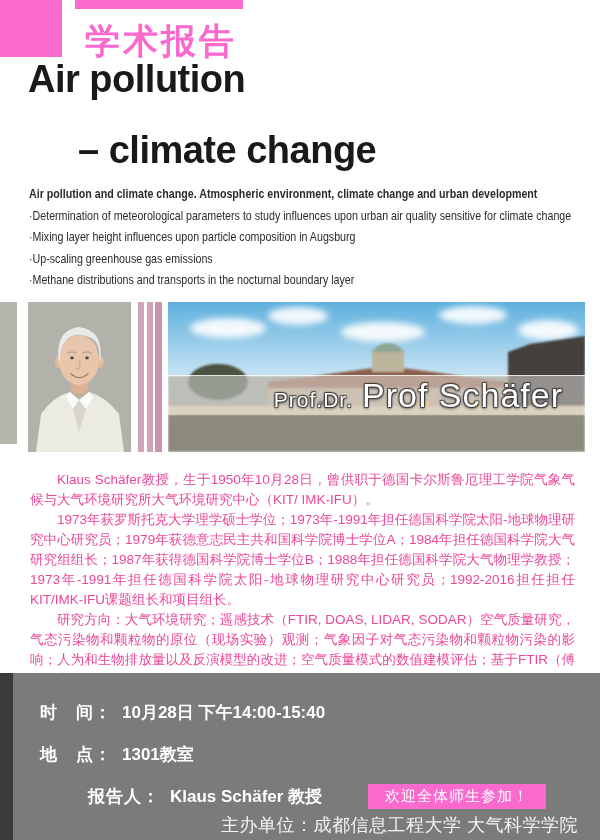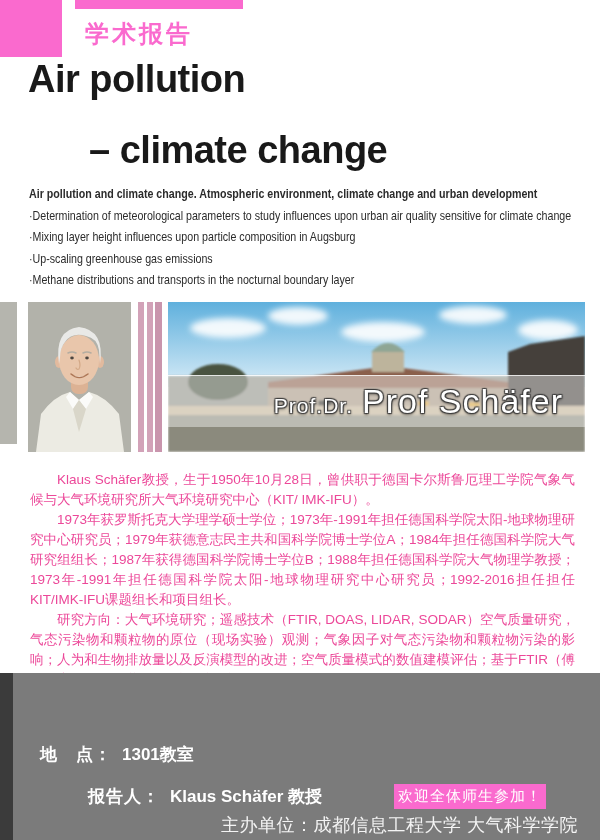--- a/index.html
+++ b/index.html
@@ -6,44 +6,44 @@
   .page{
     position:relative;width:600px;height:840px;margin:0 auto;
     background:#ffffff;overflow:hidden;
     font-family:"Liberation Sans","DejaVu Sans",sans-serif;
   }
   
   .pink-square{position:absolute;left:0;top:0;width:62px;height:57px;background:var(--accent-pink,#fa6ace);}
   .top-bar{position:absolute;left:75px;top:0;width:168px;height:9px;background:var(--accent-pink,#fa6ace);}
   .badge-label{
     position:absolute;left:85px;top:18px;
-    font-size:24px;font-weight:bold;letter-spacing:3px;
+    font-size:35px;font-weight:bold;letter-spacing:3px;
     color:var(--accent-pink,#fa6ace);
   }
   
   .title1{position:absolute;left:28px;top:58px;font-size:38px;font-weight:bold;color:#191919;letter-spacing:-0.5px;}
-  .title2{position:absolute;left:89px;top:129px;font-size:38px;font-weight:bold;color:#191919;letter-spacing:-0.5px;}
+  .title2{position:absolute;left:78px;top:129px;font-size:38px;font-weight:bold;color:#191919;letter-spacing:-0.5px;}
   
   .abstract{
     position:absolute;left:29px;top:183px;width:665px;
     transform:scaleX(0.82);transform-origin:0 0;
     font-size:13px;line-height:21.5px;color:#2b2b2b;
   }
   .abstract-heading{font-weight:bold;white-space:nowrap;}
   
   .photo-band{position:absolute;left:0;top:302px;width:600px;height:150px;}
   .left-strip{position:absolute;left:0;top:0;width:17px;height:142px;background:#b5b5ae;}
   .portrait{position:absolute;left:28px;top:0;width:103px;height:150px;}
   .stripe{position:absolute;top:0;height:150px;background:#d2a2b8;}
   .stripe.s1{left:138px;width:6px;}
   .stripe.s2{left:147px;width:6px;}
   .stripe.s3{left:155px;width:7px;background:#c995ad;}
   .campus{position:absolute;left:168px;top:0;width:417px;height:150px;overflow:hidden;}
   .name-overlay{
-    position:absolute;left:168px;top:73px;width:417px;height:52px;
+    position:absolute;left:168px;top:73px;width:417px;height:40px;
     background:rgba(255,255,255,0.42);
     border-top:1px solid rgba(255,255,255,0.75);
     display:flex;align-items:baseline;justify-content:flex-end;
     padding:0;box-sizing:border-box;
   }
   .name-overlay .inner{
     display:flex;align-items:baseline;margin:auto 22px auto 0;
     color:#ffffff;
     text-shadow:-1px -1px 1px rgba(55,55,55,.85),1px -1px 1px rgba(55,55,55,.85),
                 -1px 1px 1px rgba(55,55,55,.85),1px 1px 1px rgba(55,55,55,.85),
@@ -60,21 +60,21 @@
   
   .footer{position:absolute;left:0;top:673px;width:600px;height:167px;background:var(--footer-gray,#7b7b7b);}
   .footer-dark-strip{position:absolute;left:0;top:0;width:13px;height:167px;background:#3b3b3b;}
   .info-row{position:absolute;left:40px;display:flex;align-items:baseline;color:#ffffff;font-weight:bold;}
   .info-row .label{font-size:17px;letter-spacing:1px;}
   .info-row .value{font-size:17px;margin-left:10px;}
   .row1{top:28px;} .row2{top:70px;align-items:center;} .row3{top:112px;margin-left:48px;}
   .welcome-badge{
     position:absolute;right:54px;top:111px;
     background:var(--accent-pink,#fa6ace);color:#ffffff;
-    font-size:15px;padding:3px 4px;letter-spacing:1px;
+    font-size:15px;padding:3px 17px;letter-spacing:1px;
   }
   .host-line{position:absolute;right:22px;top:140px;color:#f4f4f4;font-size:18px;letter-spacing:0.5px;}
 </style>
 </head>
 <body>
 
 <div class="page">
 
   <div class="pink-square"></div>
   <div class="top-bar"></div>
@@ -170,20 +170,24 @@
 
   <div class="bio">
     <p>Klaus Schäfer教授，生于1950年10月28日，曾供职于德国卡尔斯鲁厄理工学院气象气候与大气环境研究所大气环境研究中心（KIT/ IMK-IFU）。</p>
     <p>1973年获罗斯托克大学理学硕士学位；1973年-1991年担任德国科学院太阳-地球物理研究中心研究员；1979年获德意志民主共和国科学院博士学位A；1984年担任德国科学院大气研究组组长；1987年获得德国科学院博士学位B；1988年担任德国科学院大气物理学教授；1973年-1991年担任德国科学院太阳-地球物理研究中心研究员；1992-2016担任担任KIT/IMK-IFU课题组长和项目组长。</p>
     <p>研究方向：大气环境研究；遥感技术（FTIR, DOAS, LIDAR, SODAR）空气质量研究，气态污染物和颗粒物的原位（现场实验）观测；气象因子对气态污染物和颗粒物污染的影响；人为和生物排放量以及反演模型的改进；空气质量模式的数值建模评估；基于FTIR（傅里叶变换红外光谱学）的被动遥感技术发展。</p>
   </div>
 
   <div class="footer">
     <div class="footer-dark-strip"></div>
 
+    <div class="info-row row1">
+      <span class="label">时　间：</span>
+      <span class="value">10月28日 下午14:00-15:40</span>
+    </div>
     <div class="info-row row2">
       <span class="label">地　点：</span>
       <span class="value">1301教室</span>
     </div>
     <div class="info-row row3">
       <span class="label">报告人：</span>
       <span class="value">Klaus Schäfer 教授</span>
     </div>
 
     <div class="welcome-badge">欢迎全体师生参加！</div>

